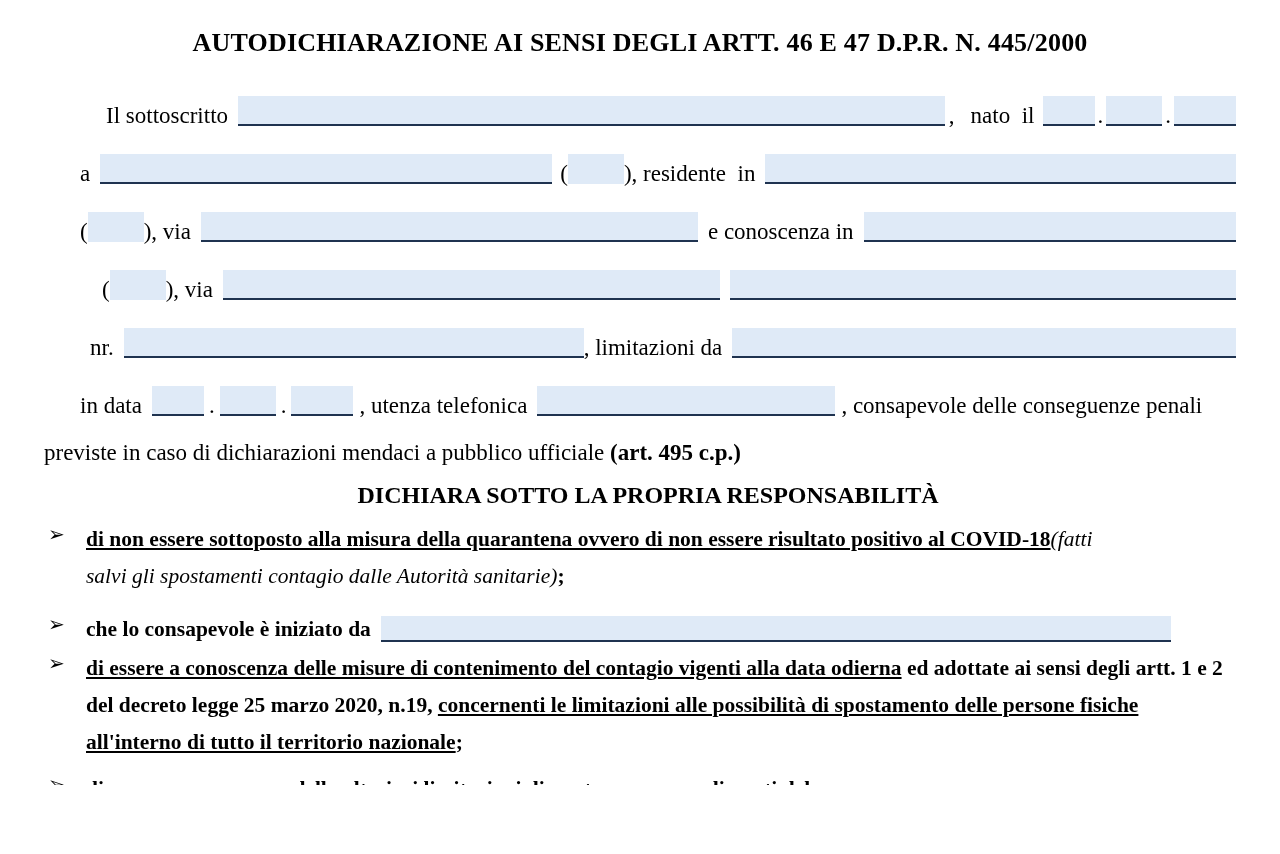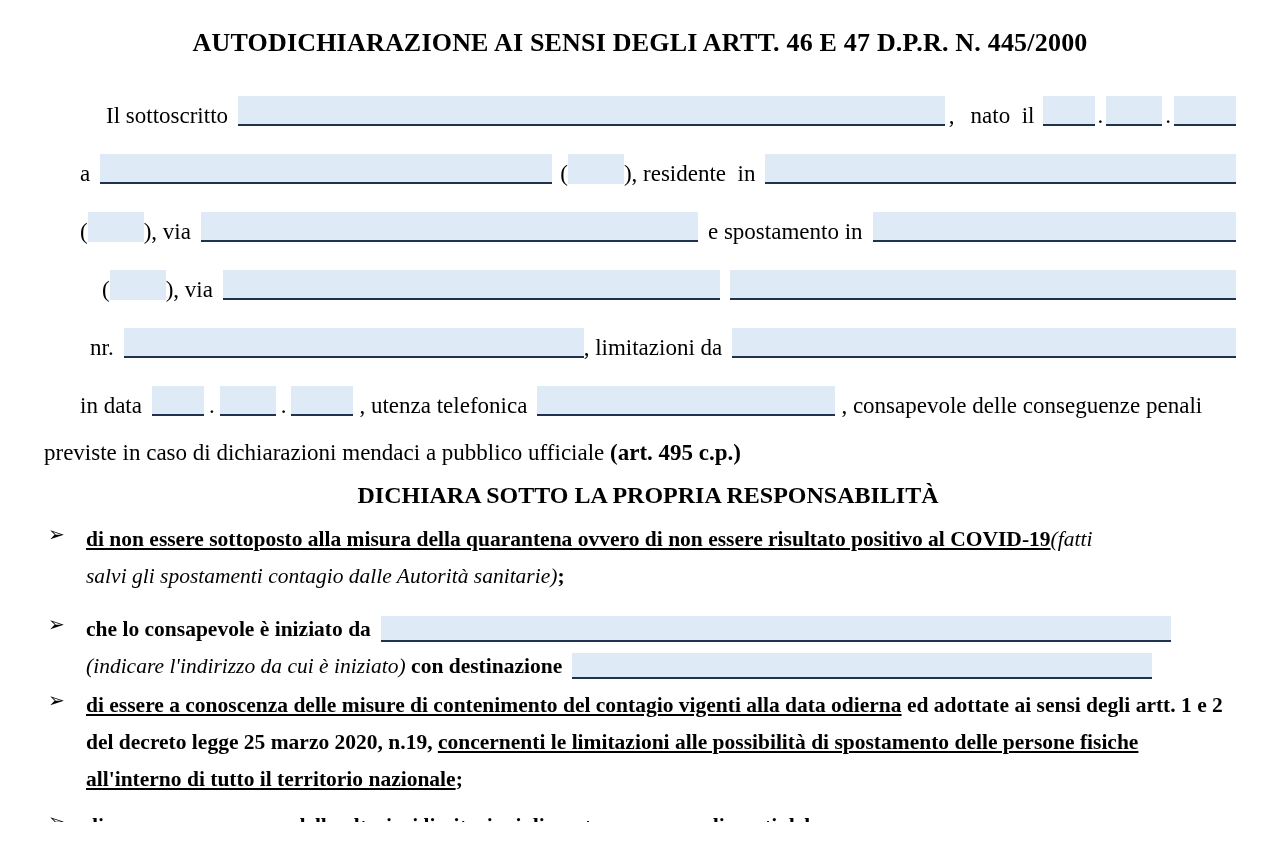--- a/index.html
+++ b/index.html
@@ -169,21 +169,21 @@
       <span class="blank nounder" style="width:56px;"></span>
       <span class="txt">), residente  in</span>
       <span class="blank grow" style="margin-left:10px;"></span>
     </div>
 
     <div class="line">
       <span class="txt">(</span>
       <span class="blank nounder" style="width:56px;"></span>
       <span class="txt">), via</span>
       <span class="blank" style="width:497px;margin-left:10px;"></span>
-      <span class="txt" style="margin-left:10px;">e spostamento in</span>
+      <span class="txt" style="margin-left:10px;">e conoscenza in</span>
       <span class="blank grow" style="margin-left:10px;"></span>
     </div>
 
     <div class="line">
       <span class="txt" style="margin-left:22px;">(</span>
       <span class="blank nounder" style="width:56px;"></span>
       <span class="txt">), via</span>
       <span class="blank" style="width:497px;margin-left:10px;"></span>
       <span class="blank grow" style="margin-left:10px;"></span>
     </div>
@@ -213,37 +213,34 @@
     <span>previste in caso di dichiarazioni mendaci a pubblico ufficiale </span><b>(art. 495 c.p.)</b>
   </div>
 
   <div class="center-heading">DICHIARA SOTTO LA PROPRIA RESPONSABILITÀ</div>
 
   <div class="bullets">
 
     <div class="bullet-row">
       <div class="bullet-marker">➢</div>
       <div class="bullet-content">
-        <span class="bu">di non essere sottoposto alla misura della quarantena ovvero di non essere risultato positivo al COVID-19</span><span class="itu">(fatti</span><br>
+        <span class="bu">di non essere sottoposto alla misura della quarantena ovvero di non essere risultato positivo al COVID-18</span><span class="itu">(fatti</span><br>
         <span class="itu">salvi gli spostamenti contagio dalle Autorità sanitarie)</span><span class="bnu">;</span>
       </div>
     </div>
 
     <div class="bullet-gap"></div>
 
     <div class="bullet-row">
       <div class="bullet-marker">➢</div>
       <div class="bullet-content">
         <span class="bnu">che lo consapevole è iniziato da</span><span class="inline-blank" style="width:790px;margin-left:10px;"></span>
       </div>
     </div>
 
-    <div class="bullet-sub">
-      <span class="it">(indicare l'indirizzo da cui è iniziato)</span><span class="bnu"> con destinazione</span><span class="inline-blank" style="width:580px;margin-left:10px;"></span>
-    </div>
 
     <div class="bullet-row" style="margin-top:2px;">
       <div class="bullet-marker">➢</div>
       <div class="bullet-content">
         <span class="bu">di essere a conoscenza delle misure di contenimento del contagio vigenti alla data odierna</span><span class="bnu"> ed adottate ai sensi degli artt. 1 e 2 del decreto legge 25 marzo 2020, n.19, </span><span class="bu">concernenti le limitazioni alle possibilità di spostamento delle persone fisiche all'interno di tutto il territorio nazionale</span><span class="bnu">;</span>
       </div>
     </div>
 
     <div class="bullet-row clipped" style="margin-top:10px;">
       <div class="bullet-marker">➢</div>

